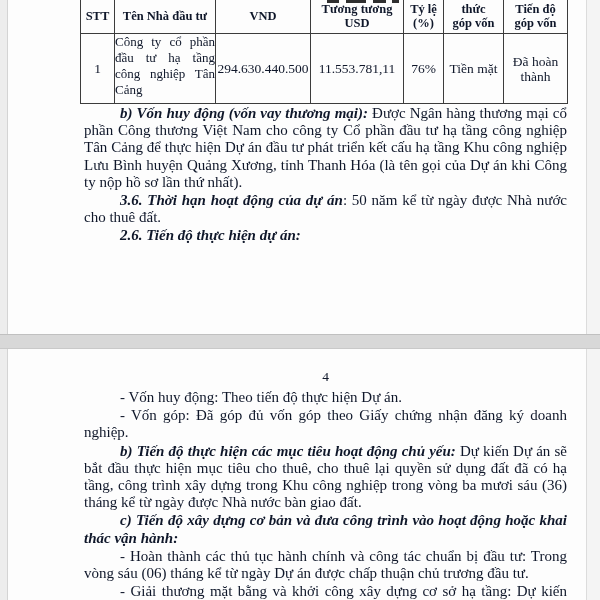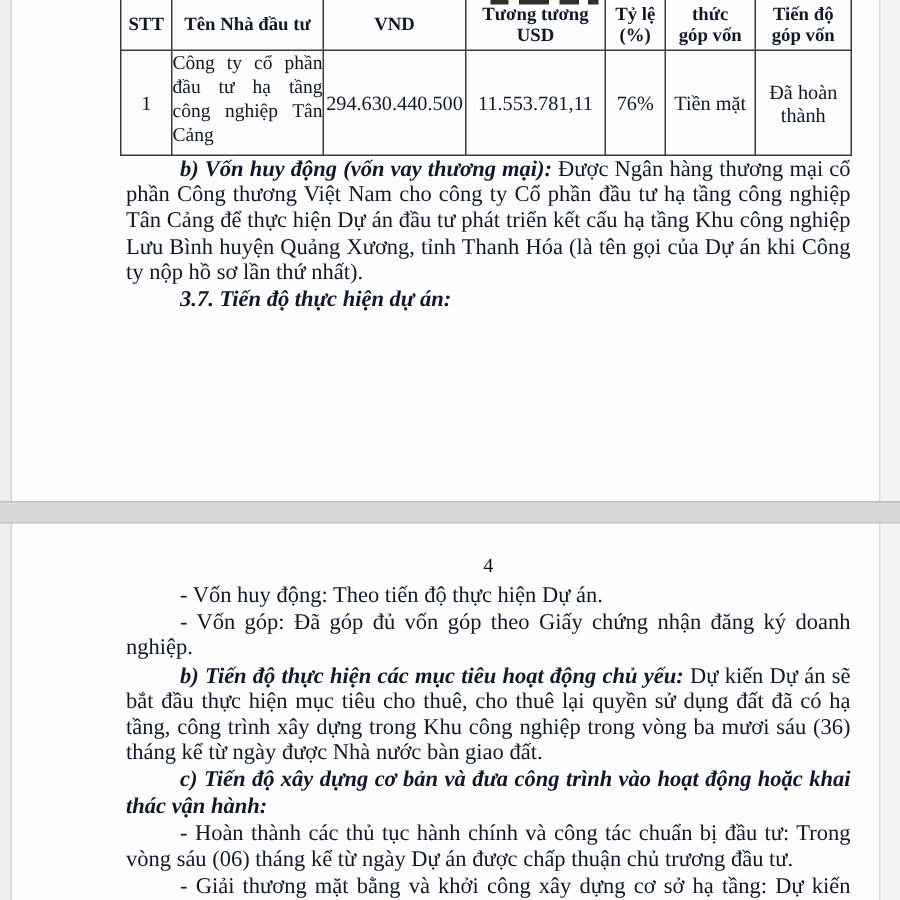--- a/index.html
+++ b/index.html
@@ -79,21 +79,22 @@
     </tbody>
       </table>
 
     <div class="remnant" style="left:327px;width:12px;"></div>
     <div class="remnant" style="left:346px;width:20px;"></div>
     <div class="remnant" style="left:373px;width:13px;"></div>
     <div class="remnant" style="left:392px;width:7px;"></div>
 
     <div class="content3">
       <p class="para"><span class="run-bi">b) Vốn huy động (vốn vay thương mại): </span><span>Được Ngân hàng thương mại cổ phần Công thương Việt Nam cho công ty Cổ phần đầu tư hạ tầng công nghiệp Tân Cảng để thực hiện Dự án đầu tư phát triển kết cấu hạ tầng Khu công nghiệp Lưu Bình huyện Quảng Xương, tỉnh Thanh Hóa (là tên gọi của Dự án khi Công ty nộp hồ sơ lần thứ nhất).</span></p>
-      <p class="para"><span class="run-bi">3.7. Tiến độ thực hiện dự án:</span></p>
+      <p class="para"><span class="run-bi">3.6. Thời hạn hoạt động của dự án</span><span>: 50 năm kể từ ngày được Nhà nước cho thuê đất.</span></p>
+      <p class="para"><span class="run-bi">2.6. Tiến độ thực hiện dự án:</span></p>
     </div>
   </div>
 
   <div class="page-gap"></div>
 
   <div class="page p4">
     <div class="content4">
       <div class="pagenum">4</div>
       <p class="para"><span>- Vốn huy động: Theo tiến độ thực hiện Dự án.</span></p>
       <p class="para"><span>- Vốn góp: Đã góp đủ vốn góp theo Giấy chứng nhận đăng ký doanh nghiệp.</span></p>

